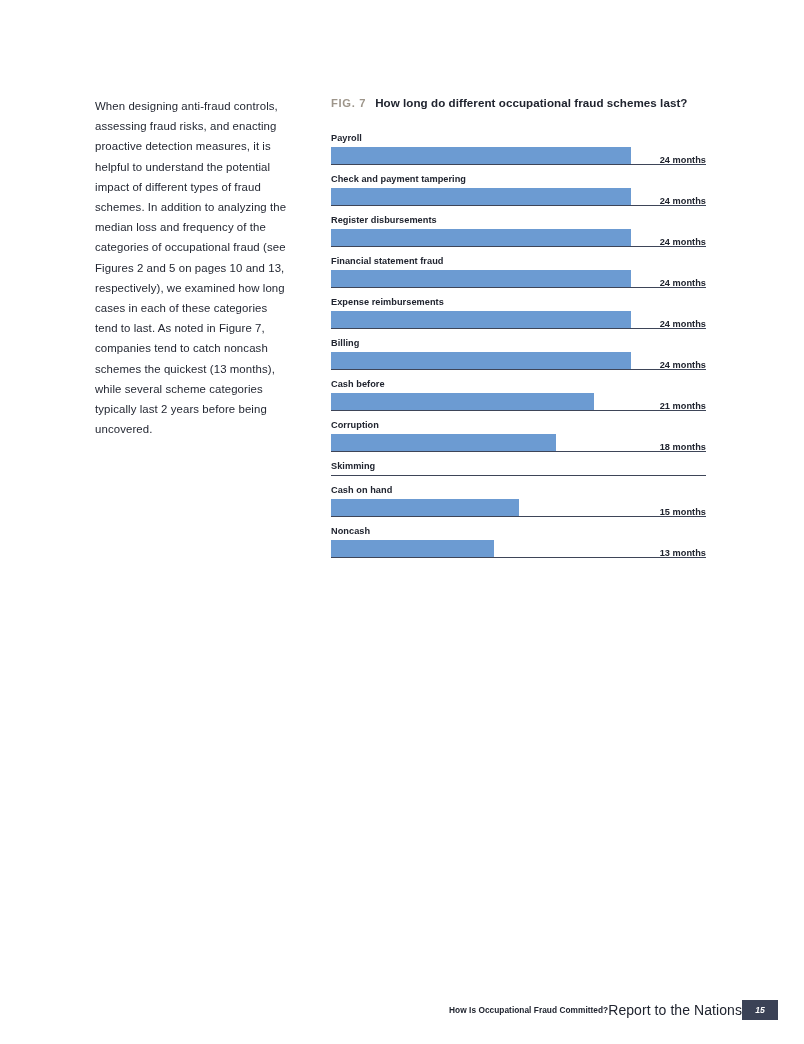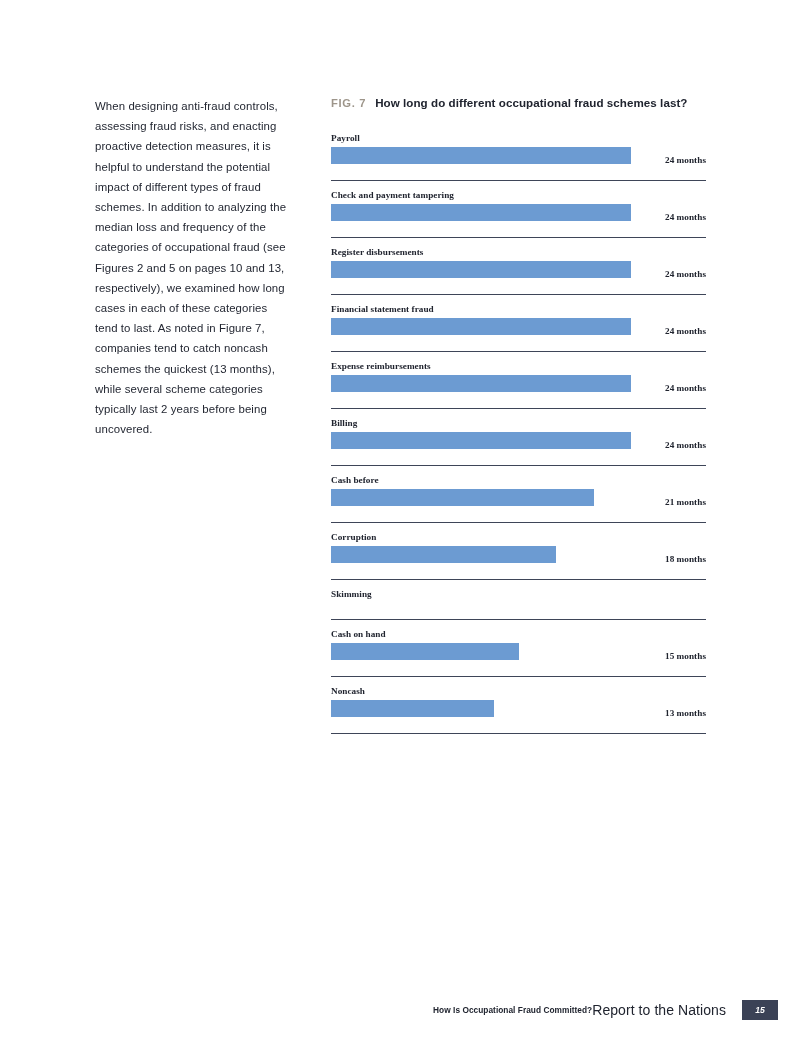--- a/index.html
+++ b/index.html
@@ -60,23 +60,22 @@
     letter-spacing: 0.005em;
   }
 
   
   .chart {
     width: 375px;
   }
   .chart-row {
     position: relative;
     border-bottom: 1.6px solid #3e4558;
-    padding-bottom: 16px;
+    padding-bottom: 0;
     margin-bottom: 9px;
-    font-family: Liberation Serif, serif;
   }
   .chart-row:last-child {
     margin-bottom: 0;
   }
   .row-label {
     font-size: 9.2px;
     font-weight: bold;
     color: #20242f;
     letter-spacing: 0.005em;
     line-height: 11px;
@@ -130,21 +129,20 @@
     font-weight: normal;
     color: #20242f;
     letter-spacing: 0.005em;
   }
   .footer-page-box {
     width: 36px;
     background: #3b4256;
     display: flex;
     align-items: center;
     justify-content: center;
-    margin-left: 16px;
   }
   .footer-page-number {
     font-size: 8.6px;
     font-weight: bold;
     font-style: italic;
     color: #ffffff;
   }
 </style>
 </head>
 <body>

